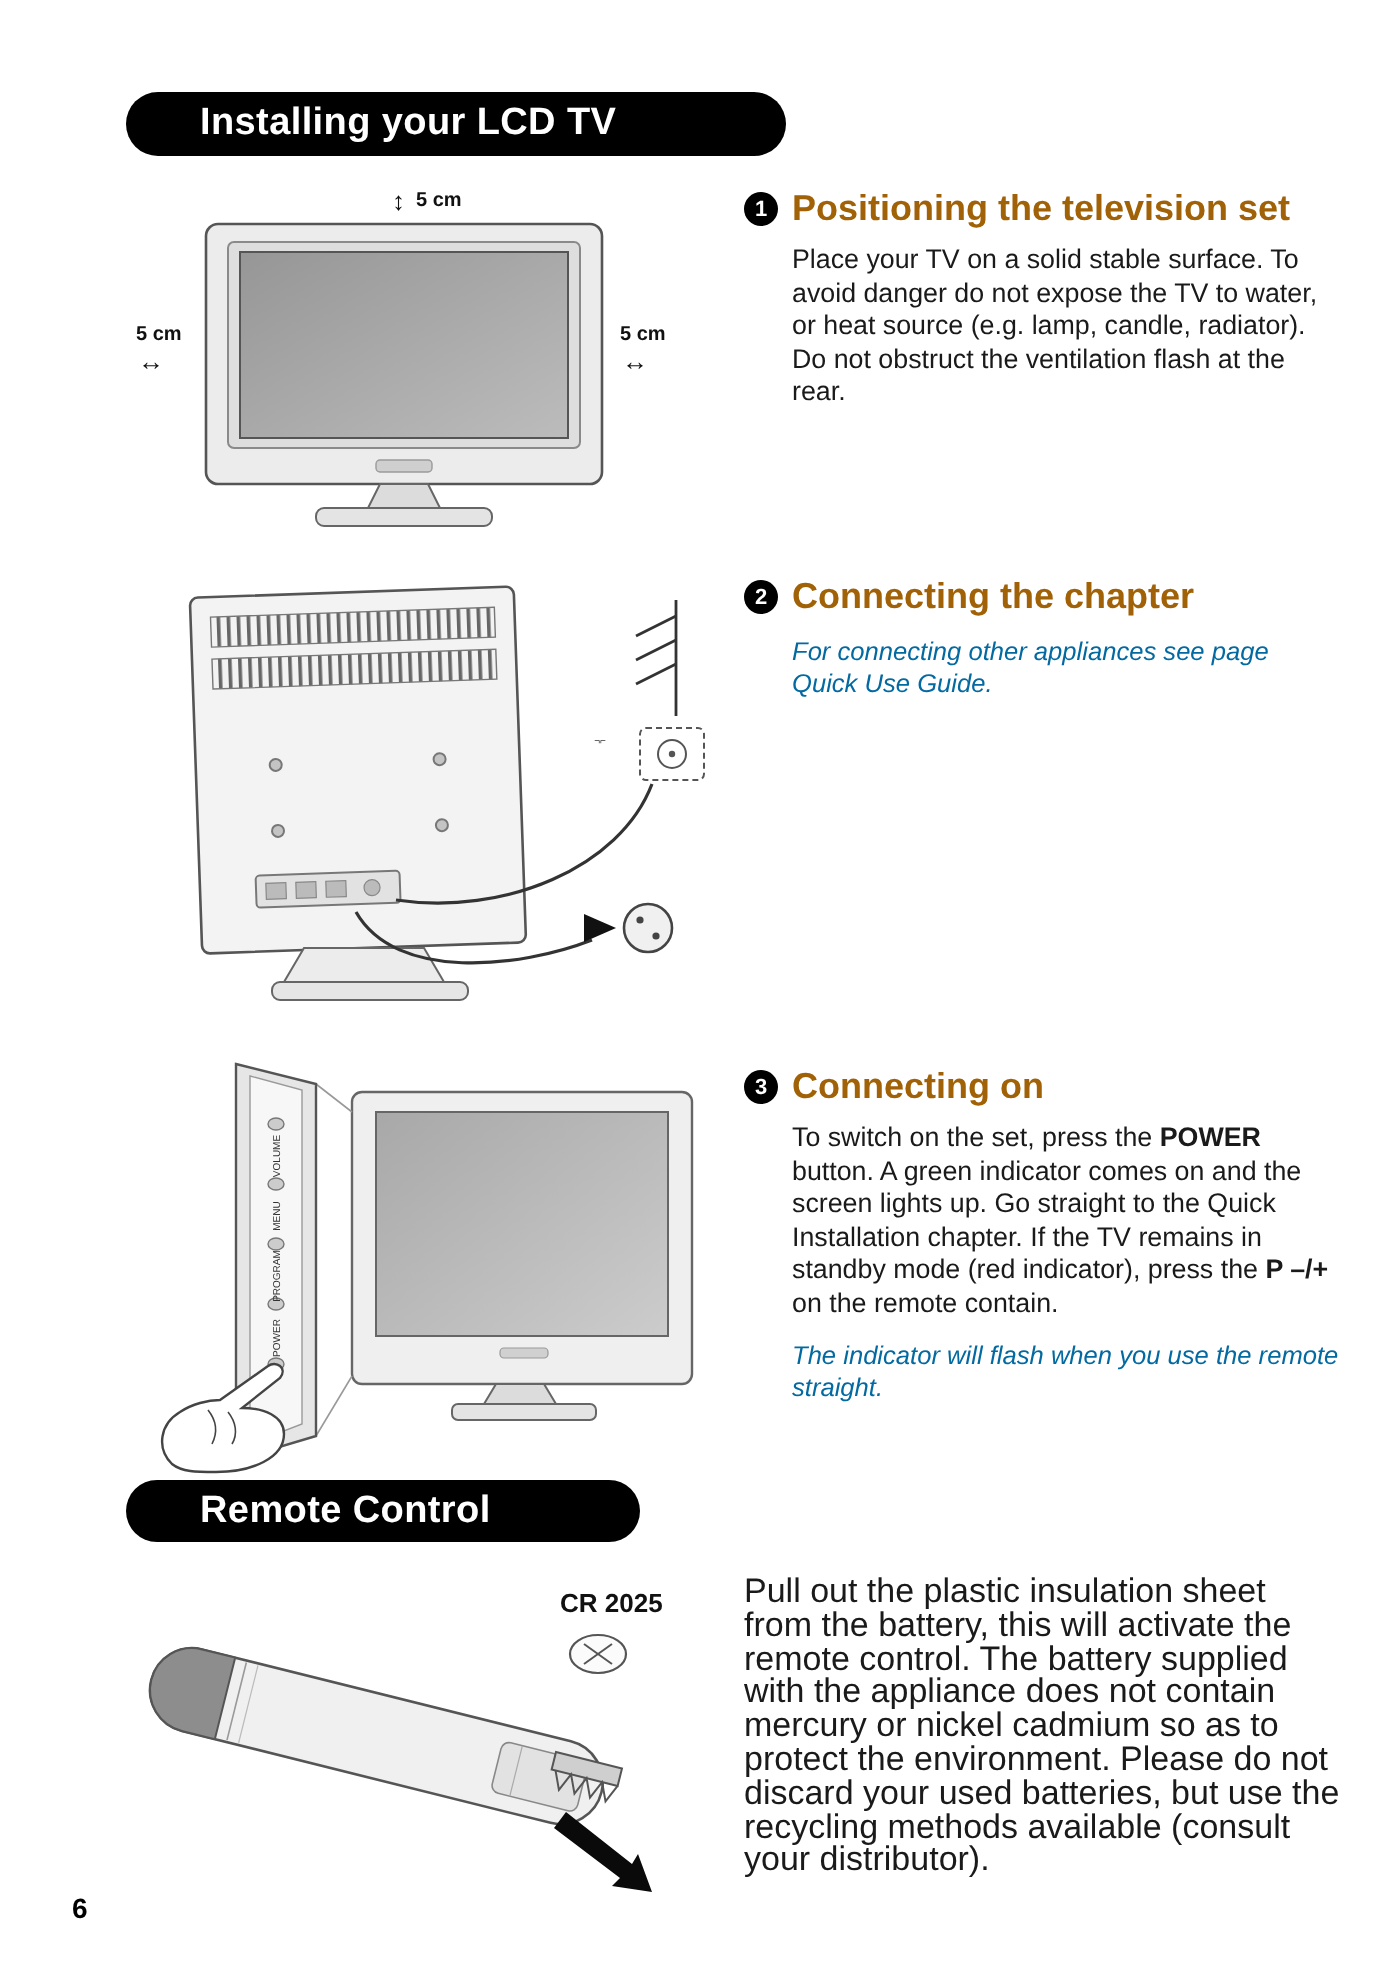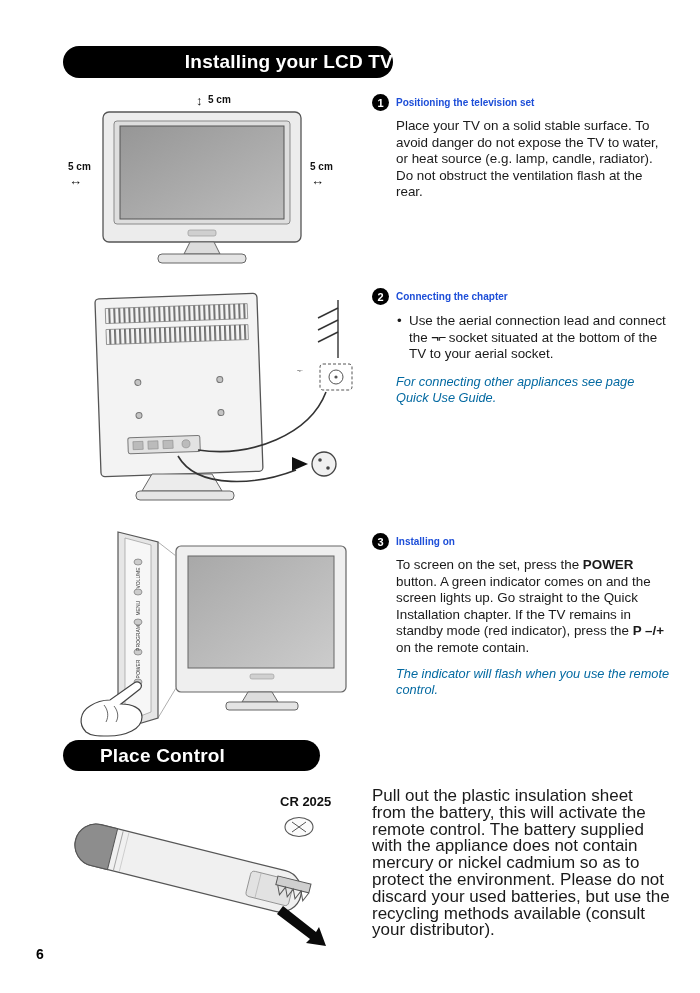--- a/index.html
+++ b/index.html
@@ -1,31 +1,31 @@
 <!DOCTYPE html>
 <html><head>
 <meta charset="utf-8">
 <style>
   * { margin:0; padding:0; box-sizing:border-box; }
   html,body { width:700px; height:993px; }
   body { background:#fff; color:#1a1a1a; font-family:"Liberation Sans",sans-serif; position:relative; overflow:hidden; }
 
   .banner { position:absolute; background:#000; color:#fff; border-radius:17px; display:flex; align-items:center; }
   .banner .banner-text { font-weight:bold; font-size:19px; letter-spacing:.2px; }
-  .banner1 { left:63px; top:46px; width:330px; height:32px; padding-left:37px;justify-content:flex-end; }
+  .banner1 { left:63px; top:46px; width:330px; height:32px; padding-left:37px; }
   .banner2 { left:63px; top:740px; width:257px; height:31px; padding-left:37px; }
 
   .step { position:absolute; width:298px; }
   .step1 { left:372px; top:94px; }
   .step2 { left:372px; top:288px; }
   .step3 { left:372px; top:533px; }
   .step-head { display:flex; align-items:center; gap:7px; }
   .num { width:17px; height:17px; border-radius:50%; background:#000; color:#fff; font-size:11px;
          font-weight:bold; display:flex; align-items:center; justify-content:center; flex:0 0 17px; }
-  .step-head h3 { font-size:10px; font-weight:bold; color:#1d4ed8; }
+  .step-head h3 { font-size:18px; font-weight:bold; color:#a16207; }
   .step .body { margin:7px 0 0 24px; font-size:13.4px; line-height:16.6px; }
   .bullets { margin:8px 0 0 24px; list-style:none; }
   .bullets li { position:relative; padding-left:13px; font-size:13.4px; line-height:16.6px; margin-bottom:11px; }
   .bullets li::before { content:"\2022"; position:absolute; left:1px; top:0; }
   .note { margin:9px 0 0 24px; font-size:12.8px; line-height:16px; font-style:italic; color:#0369a1; }
   .b { font-weight:bold; }
   .sym { font-weight:bold; letter-spacing:-1px; }
 
   .remote-text { position:absolute; left:372px; top:788px; width:298px; font-size:17px; line-height:16.8px; }
   .pageno { position:absolute; left:36px; top:946px; font-size:14px; font-weight:bold; color:#000; }
@@ -133,23 +133,20 @@
       <polygon points="232,171 248,178 232,185" fill="#111"></polygon>
     </svg>
   </div>
 
   <section class="step step2">
     <div class="step-head">
       <span class="num">2</span>
       <h3>Connecting the chapter</h3>
     </div>
     <ul class="bullets">
-      <li>
-        <span>Use the aerial connection lead and connect the </span><span class="sym">¬⌐</span><span> socket situated at the bottom of the TV to your aerial socket.</span>
-      </li>
     </ul>
     <p class="note">For connecting other appliances see page Quick Use Guide.</p>
   </section>
 
   <div class="illo illo3">
     <svg viewBox="0 0 320 212" width="320" height="212">
       <defs>
         <linearGradient id="scr3" x1="0" y1="0" x2="1" y2="1">
           <stop offset="0" stop-color="#a8a8a8"></stop>
             <stop offset="1" stop-color="#cccccc"></stop>
@@ -183,30 +180,30 @@
         <path d="M28,204 C20,196 22,184 32,178 C38,174 46,172 52,172 L76,155 C80,152 86,156 82,161 L63,176 C74,176 84,180 84,189 C84,201 68,208 50,208 C40,208 33,208 28,204 Z" fill="#ffffff" stroke="#444" stroke-width="1.2"></path>
         <path d="M56,178 C60,183 61,189 58,194" fill="none" stroke="#444" stroke-width=".8"></path>
         <path d="M46,177 C50,182 51,188 48,194" fill="none" stroke="#444" stroke-width=".8"></path>
       </g>
     </svg>
   </div>
 
   <section class="step step3">
     <div class="step-head">
       <span class="num">3</span>
-      <h3>Installing on</h3>
+      <h3>Connecting on</h3>
     </div>
     <p class="body">
-      <span>To screen on the set, press the </span><span class="b">POWER</span><span> button. A green indicator comes on and the screen lights up. Go straight to the Quick Installation chapter. If the TV remains in standby mode (red indicator), press the </span><span class="b">P –/+</span><span> on the remote contain.</span>
+      <span>To switch on the set, press the </span><span class="b">POWER</span><span> button. A green indicator comes on and the screen lights up. Go straight to the Quick Installation chapter. If the TV remains in standby mode (red indicator), press the </span><span class="b">P –/+</span><span> on the remote contain.</span>
     </p>
-    <p class="note">The indicator will flash when you use the remote control.</p>
+    <p class="note">The indicator will flash when you use the remote straight.</p>
   </section>
 
   <div class="banner banner2">
-    <span class="banner-text">Place Control</span>
+    <span class="banner-text">Remote Control</span>
   </div>
 
   <div class="illo illo4">
     <svg viewBox="0 0 330 200" width="330" height="200">
       <text x="222" y="26" class="cr-label">CR 2025</text>
       <g>
         <ellipse cx="241" cy="47" rx="14" ry="9.5" fill="#fbfbfb" stroke="#555" stroke-width="1.1"></ellipse>
         <line x1="234" y1="42" x2="248" y2="52" stroke="#555" stroke-width="1"></line>
         <line x1="248" y1="42" x2="234" y2="52" stroke="#555" stroke-width="1"></line>
       </g>

